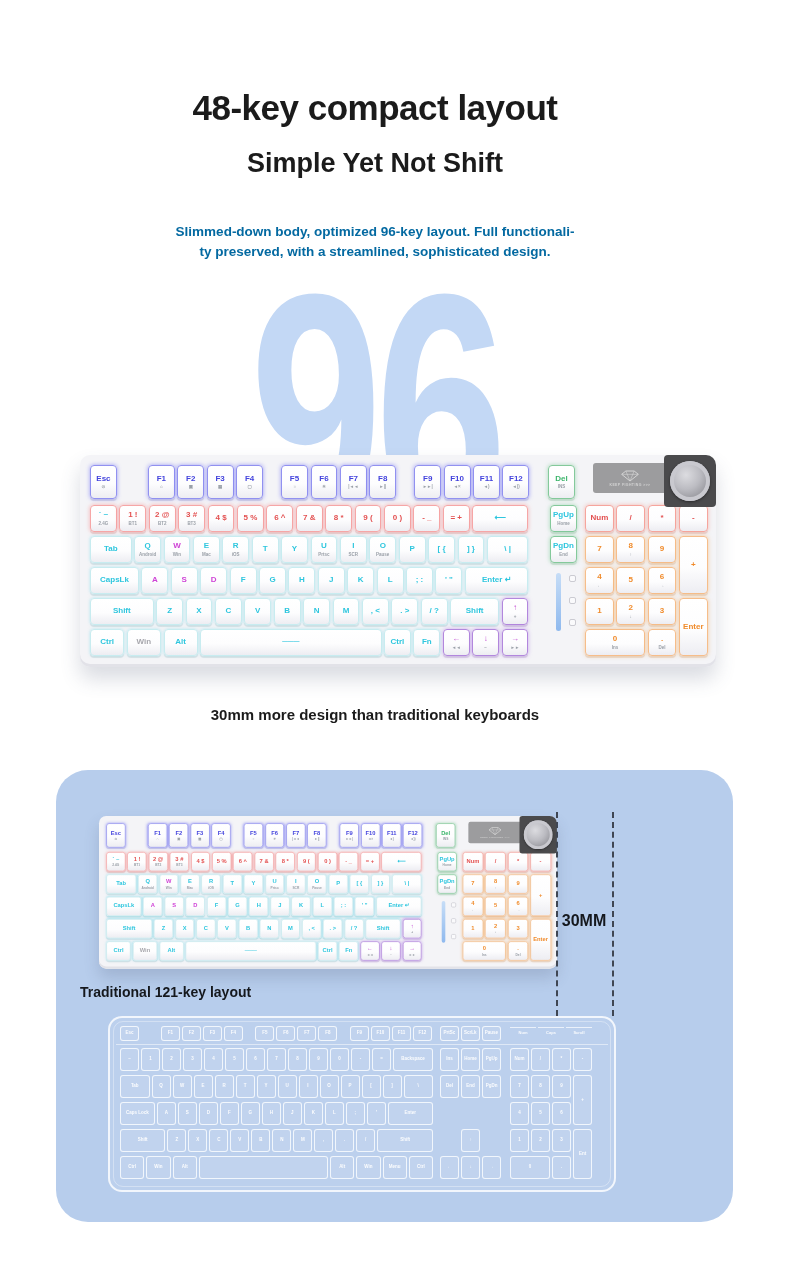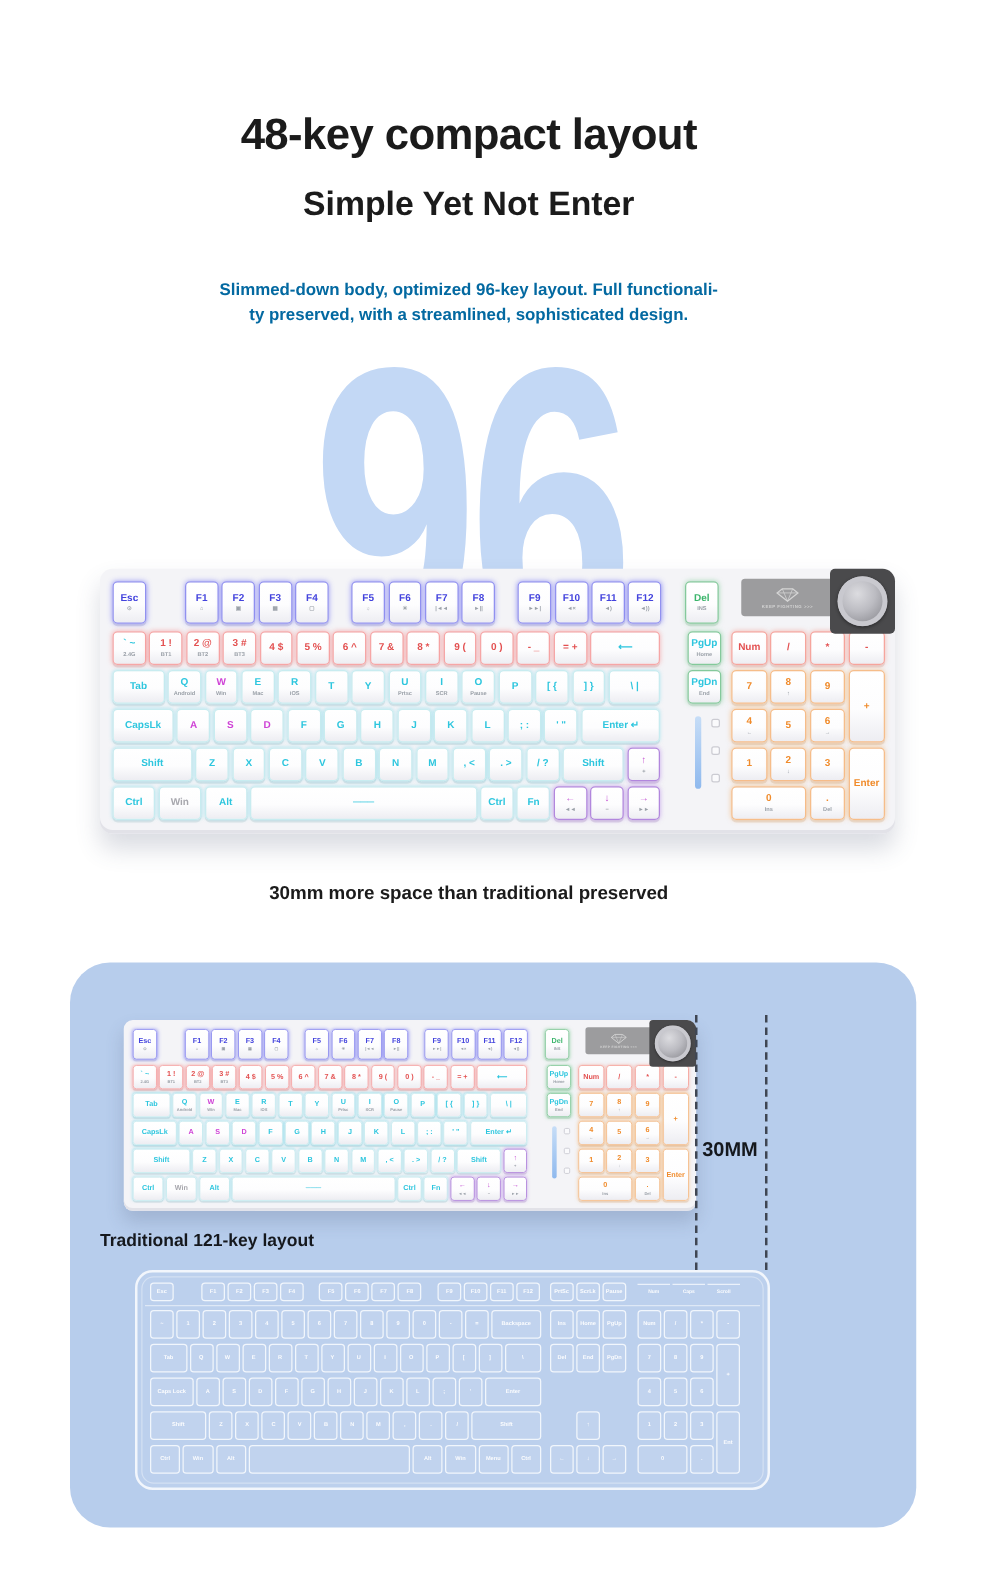--- a/index.html
+++ b/index.html
@@ -64,21 +64,21 @@
   #trad-label{position:absolute;left:24px;top:214px;font-size:14px;font-weight:bold;color:#15181d;}
   #kb-main{left:80px;top:455px;}
   #kb-ghost{left:52px;top:246px;}
 </style>
 </head>
 <body>
 
 <div>
 
   <div id="title" class="center-col">48-key compact layout</div>
-  <div id="subtitle" class="center-col">Simple Yet Not Enter</div>
+  <div id="subtitle" class="center-col">Simple Yet Not Shift</div>
   <div id="desc" class="center-col">
     <span style="display:block">Slimmed-down body, optimized 96-key layout. Full functionali-</span>
     <span style="display:block">ty preserved, with a streamlined, sophisticated design.</span>
   </div>
 
   <div id="watermark" class="center-col" style="color: rgb(195, 216, 245);">96</div>
 
   <div id="kb-main" class="kb" style="width: 636px; height: 212px;">
       <div class="key k-blue" style="left: 10px; top: 10px; width: 26.9px; height: 34px;">
         <span class="kl">Esc</span>
@@ -414,21 +414,21 @@
       </div>
       <div class="knobsq" style="left: 584px; top: 0px; width: 52px; height: 52px;">
         <div class="knob"></div>
       </div>
       <div class="led" style="left: 476px; top: 118px; width: 5px; height: 58px;"></div>
       <div class="ind" style="left: 489px; top: 120px;"></div>
       <div class="ind" style="left: 489px; top: 142px;"></div>
       <div class="ind" style="left: 489px; top: 164px;"></div>
     </div>
 
-  <div id="caption" class="center-col">30mm more space than traditional preserved</div>
+  <div id="caption" class="center-col">30mm more design than traditional keyboards</div>
 
   <div id="panel" class="abs" style="background: rgb(183, 205, 236);">
     <div id="kb-small-wrap">
       <div id="kb-small" class="kb" style="left: 0px; top: 0px; width: 636px; height: 212px;">
           <div class="key k-blue" style="left: 10px; top: 10px; width: 26.9px; height: 34px;">
             <span class="kl">Esc</span>
             <span class="ks">⊙</span>
           </div>
           <div class="key k-blue" style="left: 67.918px; top: 10px; width: 26.9px; height: 34px;">
             <span class="kl">F1</span>

